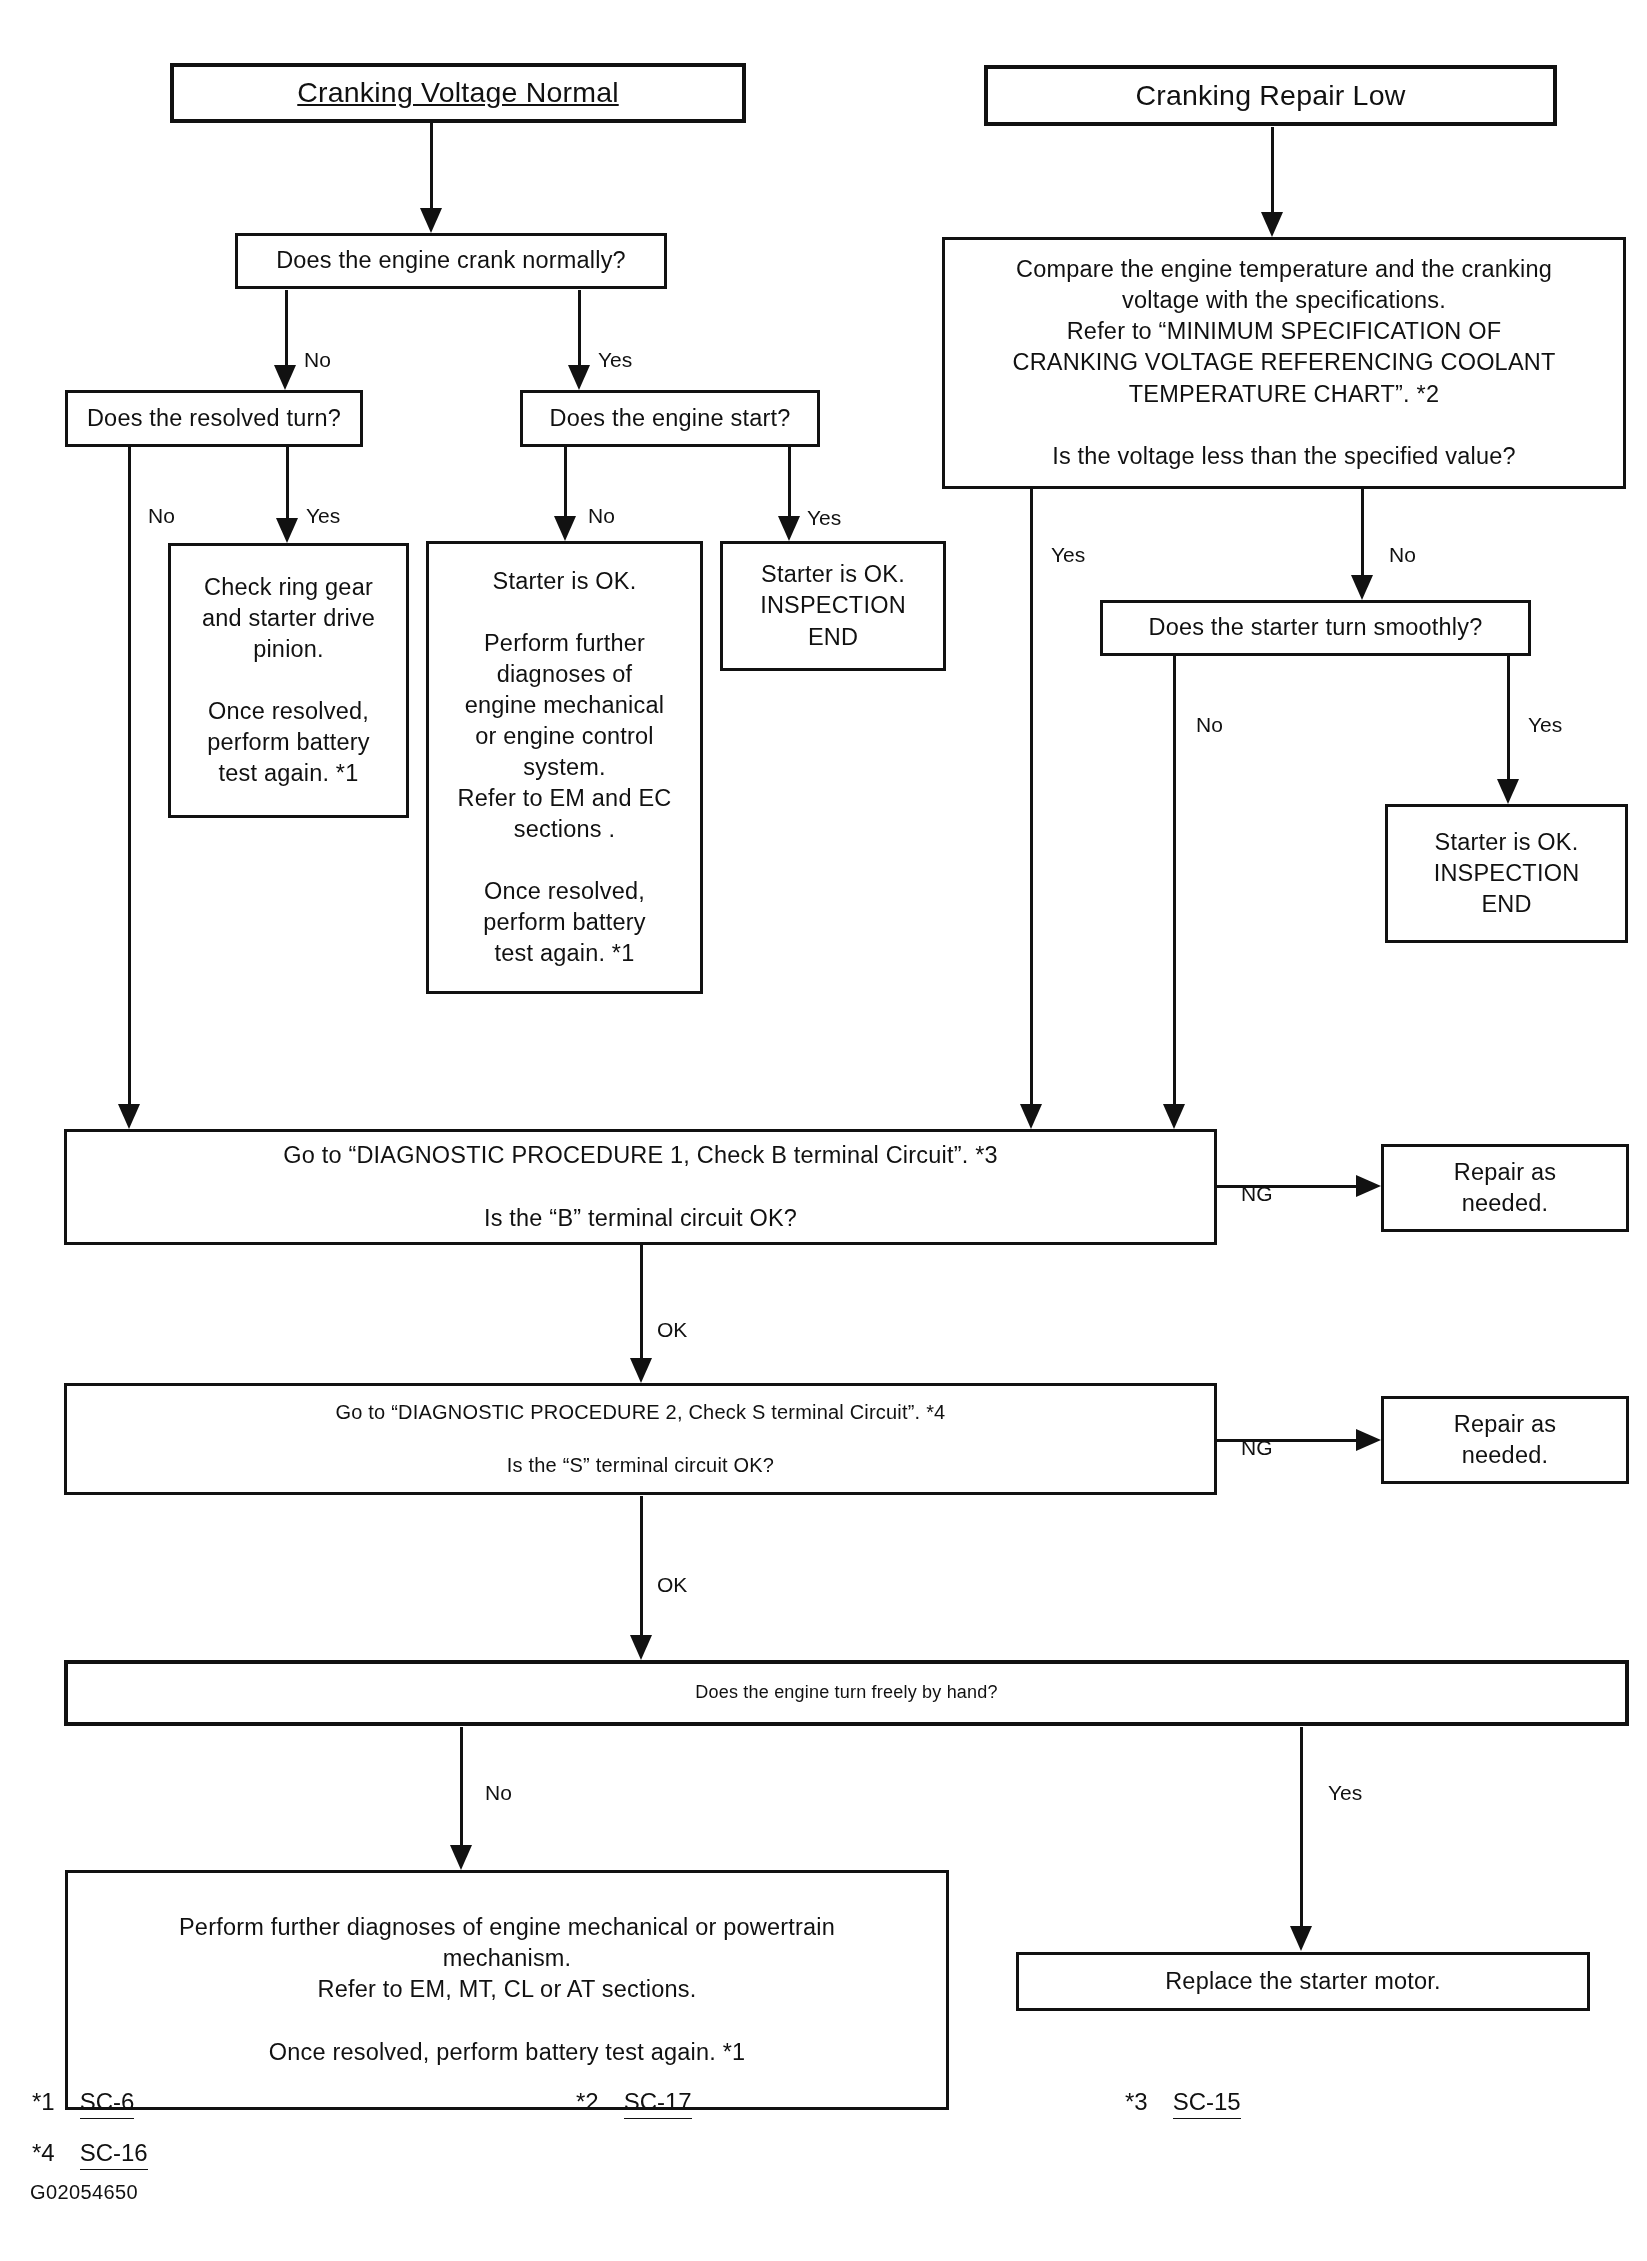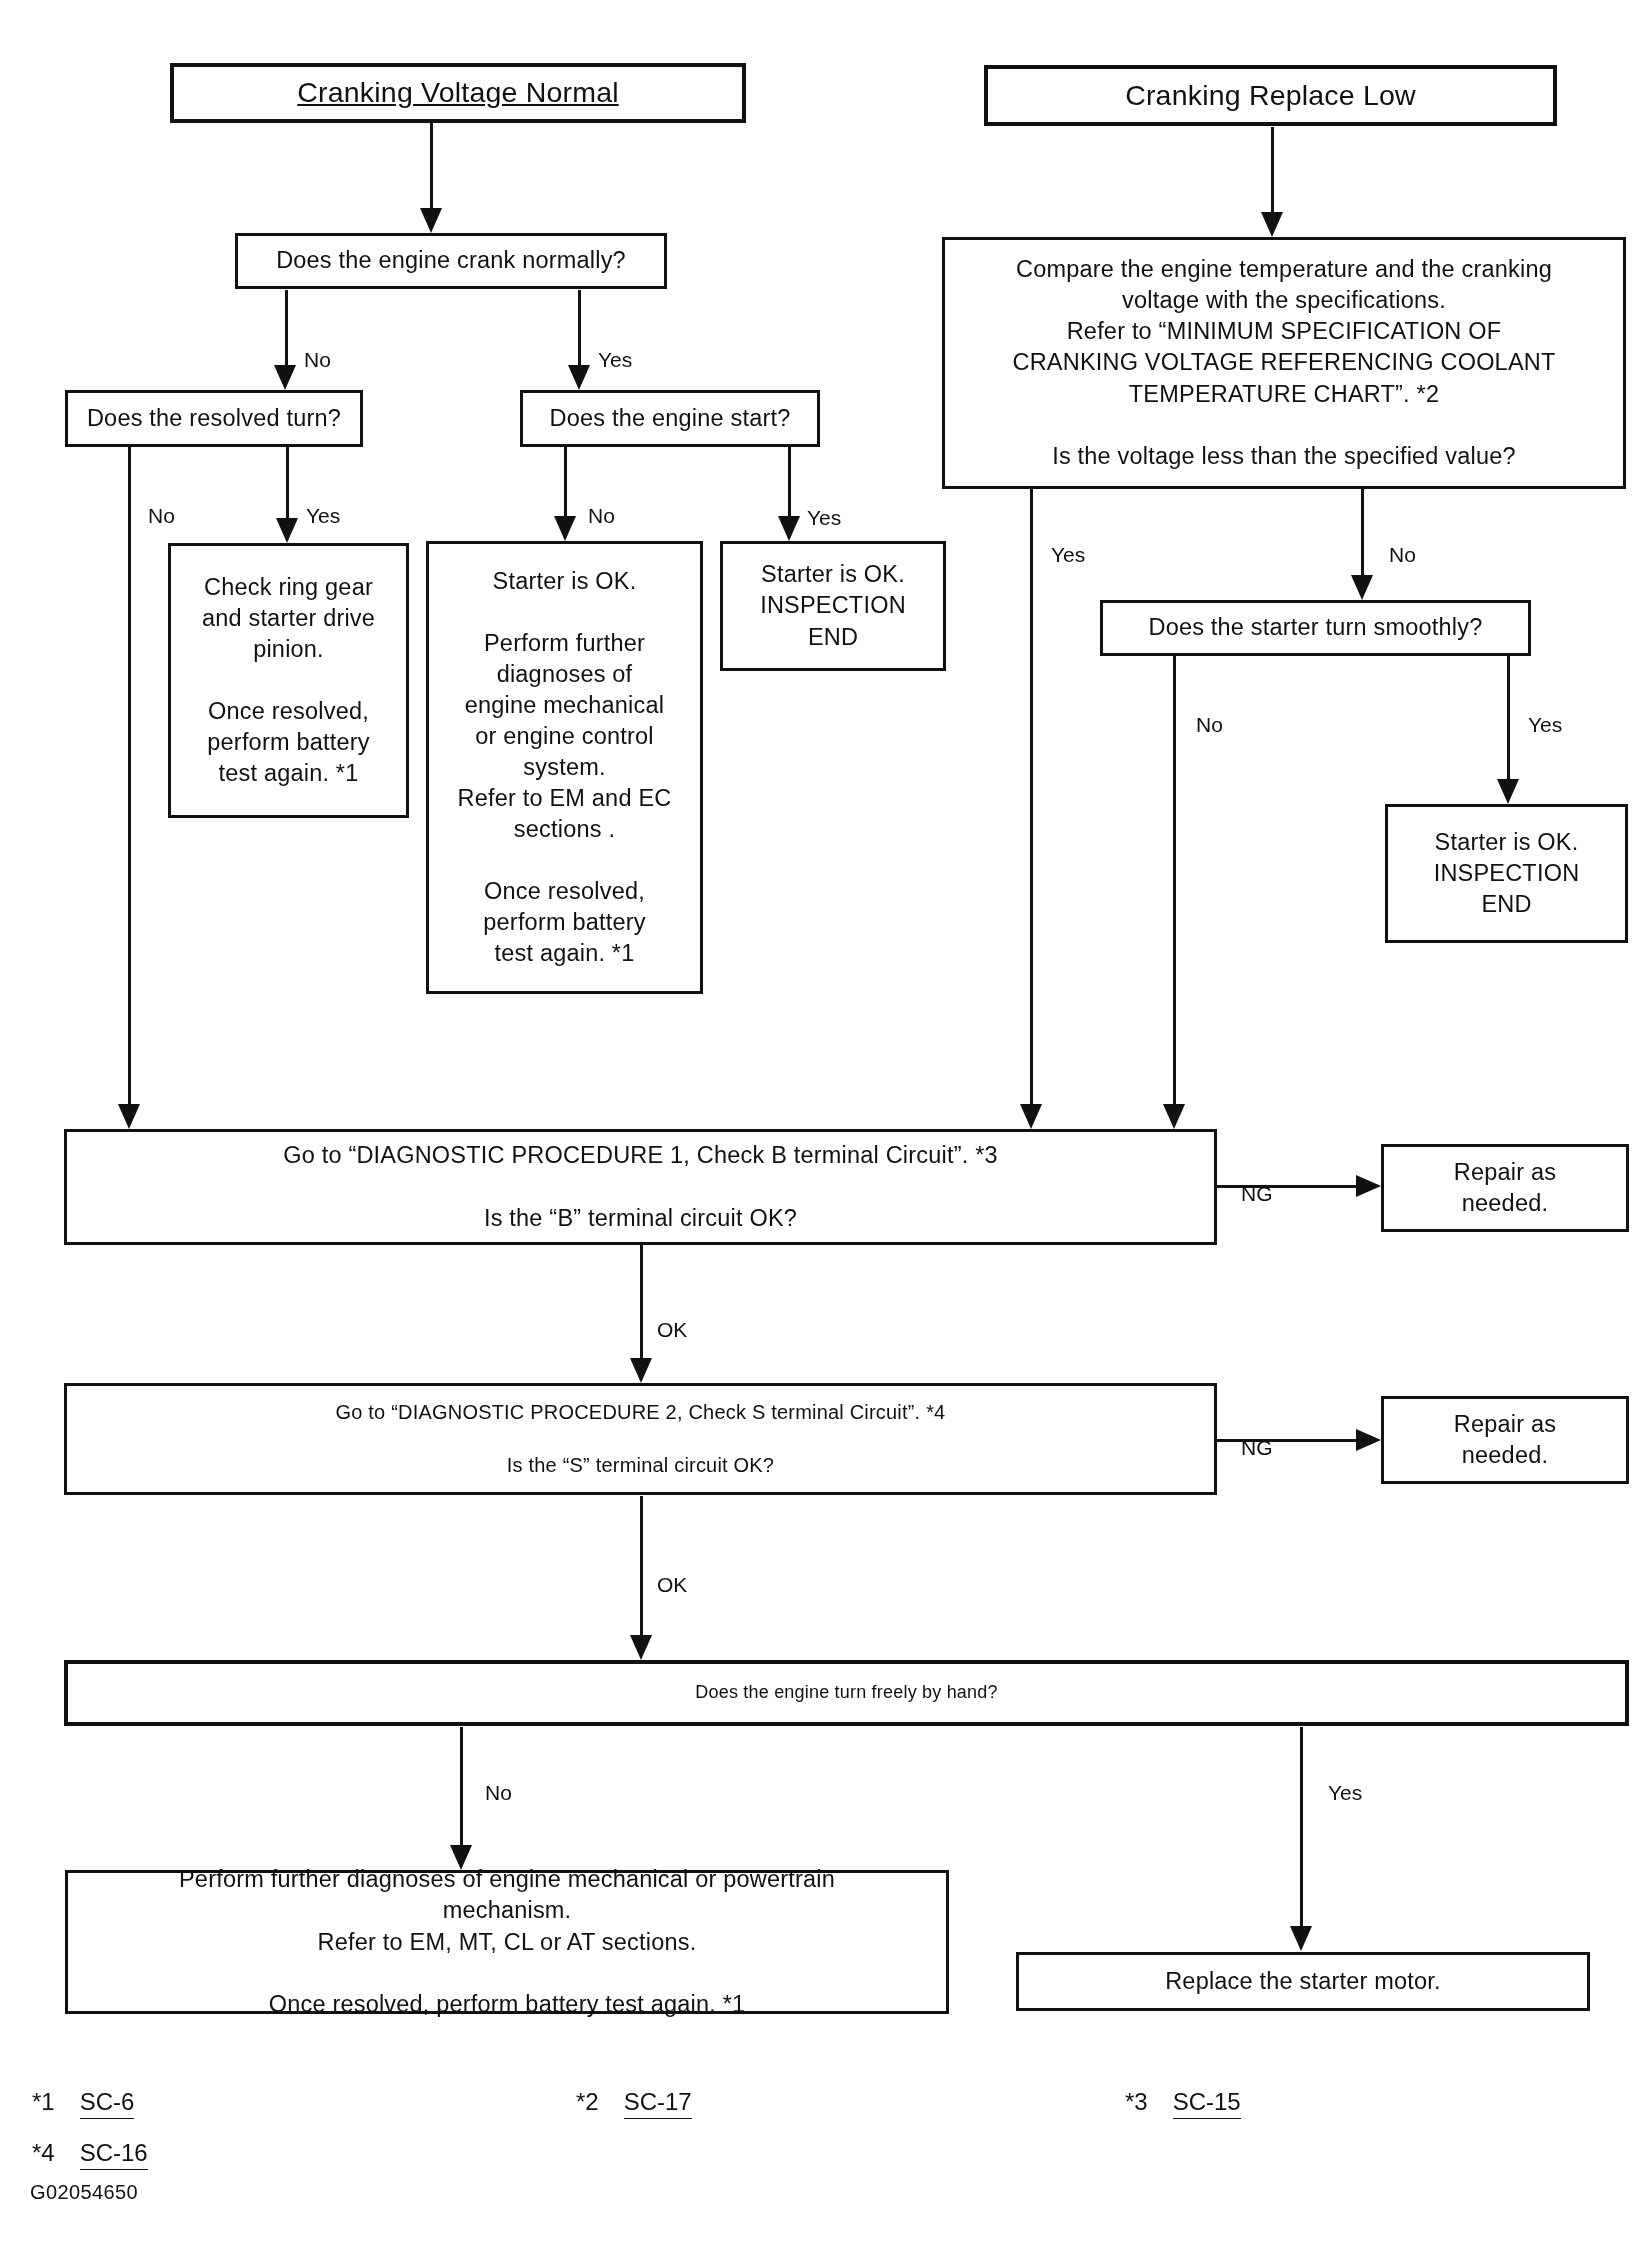--- a/index.html
+++ b/index.html
@@ -40,21 +40,21 @@
 </style>
 </head>
 <body>
 
 <div id="canvas">
   <div id="figure-id" style="left:30px; top:2181px;">G02054650</div>
 <div class="node" style="left: 170px; top: 63px; width: 576px; height: 60px; border-width: 4.2px; font-size: 28.5px; text-decoration: underline;">
       <div class="ln">Cranking Voltage Normal</div>
     </div>
     <div class="node" style="left: 984px; top: 65px; width: 573px; height: 61px; border-width: 4.2px; font-size: 28.5px;">
-      <div class="ln">Cranking Replace Low</div>
+      <div class="ln">Cranking Repair Low</div>
     </div>
     <div class="node" style="left: 235px; top: 233px; width: 432px; height: 56px; border-width: 3.4px; font-size: 23.5px;">
       <div class="ln">Does the engine crank normally?</div>
     </div>
     <div class="node" style="left: 65px; top: 390px; width: 298px; height: 57px; border-width: 3.4px; font-size: 23.5px;">
       <div class="ln">Does the resolved turn?</div>
     </div>
     <div class="node" style="left: 520px; top: 390px; width: 300px; height: 57px; border-width: 3.4px; font-size: 23.5px;">
       <div class="ln">Does the engine start?</div>
     </div>
@@ -118,21 +118,21 @@
       <div class="ln">&nbsp;</div>
       <div class="ln">Is the “S” terminal circuit OK?</div>
     </div>
     <div class="node" style="left: 1381px; top: 1396px; width: 248px; height: 88px; border-width: 3.4px; font-size: 23.5px;">
       <div class="ln">Repair as</div>
       <div class="ln">needed.</div>
     </div>
     <div class="node" style="left: 64px; top: 1660px; width: 1565px; height: 66px; border-width: 4.2px; font-size: 18px;">
       <div class="ln">Does the engine turn freely by hand?</div>
     </div>
-    <div class="node" style="left: 65px; top: 1870px; width: 884px; height: 144px; border-width: 3.4px; font-size: 23.5px;">
+    <div class="node" style="left: 65px; top: 1870px; width: 884px; height: 240px; border-width: 3.4px; font-size: 23.5px;">
       <div class="ln">Perform further diagnoses of engine mechanical or powertrain</div>
       <div class="ln">mechanism.</div>
       <div class="ln">Refer to EM, MT, CL or AT sections.</div>
       <div class="ln">&nbsp;</div>
       <div class="ln">Once resolved, perform battery test again. *1</div>
     </div>
     <div class="node" style="left: 1016px; top: 1952px; width: 574px; height: 59px; border-width: 3.4px; font-size: 23.5px;">
       <div class="ln">Replace the starter motor.</div>
     </div>
     <div class="edge-v" style="left: 430px; top: 123px; height: 88px;"></div>

